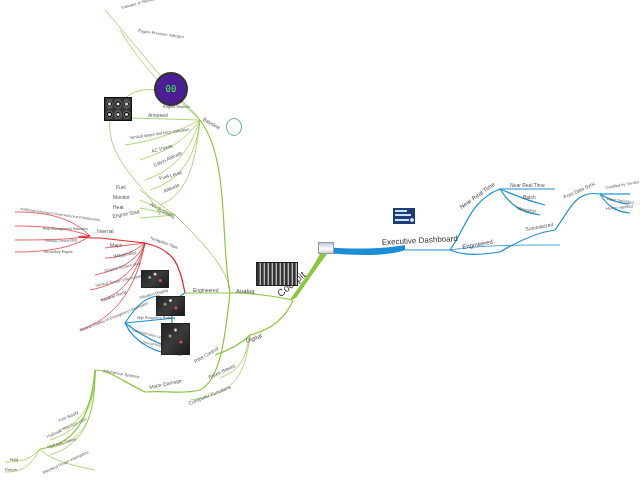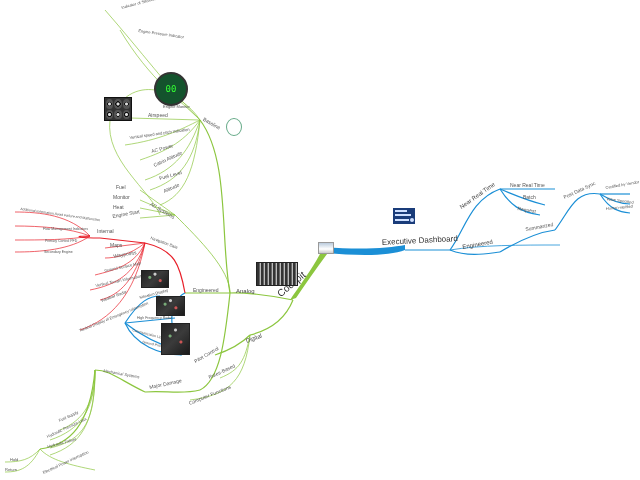--- a/index.html
+++ b/index.html
@@ -8,21 +8,21 @@
   .lbl { position:absolute; font-size:5px; color:#555; white-space:nowrap; transform-origin:left bottom; font-family:"Liberation Sans", sans-serif; }
   .lbl.mid { font-size:6px; color:#444; }
   .lbl.big { font-size:8px; color:#333; }
   .lbl.huge { font-size:10px; color:#333; }
   .thumb { position:absolute; border:1px solid #222; }
   .thumb.dark { background:
       radial-gradient(circle at 30% 40%, #7a7 0 1px, transparent 2px),
       radial-gradient(circle at 70% 60%, #c55 0 1px, transparent 2px),
       radial-gradient(circle at 50% 20%, #ccc 0 1px, transparent 2px),
       linear-gradient(135deg, #222, #3b3b3b 50%, #1a1a1a); }
-  .gauge { position:absolute; width:30px; height:30px; border-radius:50%; background:#14532d; border:2px solid #333; display:flex; align-items:center; justify-content:center; color:#3f3; font-family:"DejaVu Sans Mono", monospace; font-size:9px; font-weight:normal; }
+  .gauge { position:absolute; width:30px; height:30px; border-radius:50%; background:#4c1d95; border:2px solid #333; display:flex; align-items:center; justify-content:center; color:#3f3; font-family:"DejaVu Sans Mono", monospace; font-size:9px; font-weight:normal; }
   .panel { position:absolute; background:
       repeating-linear-gradient(90deg, #333 0 2px, #666 2px 3px, #bbb 3px 4px),
       #444; border:1px solid #222; }
   .instruments { position:absolute; background:#333; display:grid; grid-template-columns:repeat(3,1fr); gap:1px; padding:1px; border:1px solid #111; }
   .instruments span { background:radial-gradient(circle, #ddd 0 1px, #111 2px 40%, #555 41%); border-radius:50%; }
   .clock { position:absolute; width:14px; height:16px; border:1px solid #6a8; border-radius:50%; background:#fff; }
   .dashicon { position:absolute; background:#1a3c7a; }
   .dashicon i { position:absolute; background:#cfe0ff; display:block; }
   .plane { position:absolute; background:linear-gradient(180deg,#bcd 0%, #fff 60%, #ccc 100%); border:1px solid #999; }
 </style>

